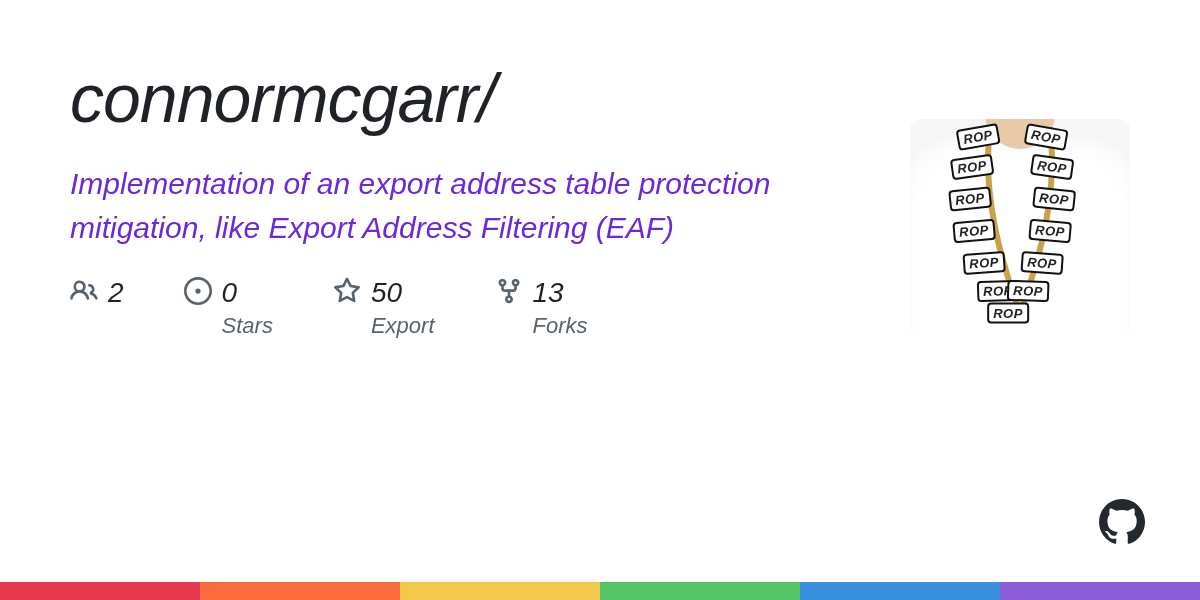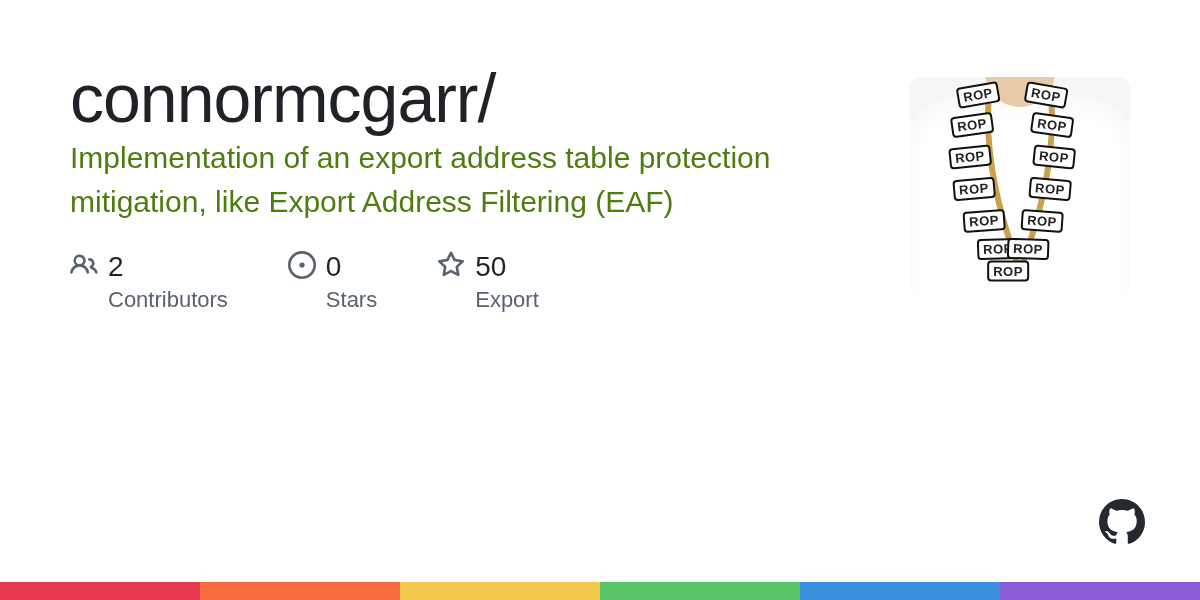--- a/index.html
+++ b/index.html
@@ -12,36 +12,38 @@
   }
   .card {
     position: relative;
     width: 1200px;
     height: 600px;
     padding: 60px 70px 0 70px;
   }
   .main-row {
     display: flex;
     justify-content: space-between;
-    align-items: center;
+    align-items: flex-end;
+    font-style: italic;
   }
   .text-col { flex: 1; max-width: 780px; }
   .title {
     font-size: 68px;
     line-height: 1.12;
     letter-spacing: -1px;
     color: #1f2328;
   }
   .title .owner { font-weight: 400; }
   .title .slash { font-weight: 400; }
   .title .repo { font-weight: 700; display: block; }
   .description {
+    margin-top: 26px;
     font-size: 30px;
     line-height: 1.45;
-    color: #4d7c0f;
+    color: #6d28d9;
     font-weight: 400;
     max-width: 760px;
   }
   .stats-row {
     margin-top: 28px;
     display: flex;
     gap: 60px;
   }
   .stat {
     display: flex;
@@ -145,21 +147,20 @@
 
         <div class="stat">
           <div class="stat-top">
             <span>
               <svg viewBox="0 0 16 16">
                   <path d="M2 5.5a3.5 3.5 0 1 1 5.898 2.549 5.508 5.508 0 0 1 3.034 4.084.75.75 0 1 1-1.482.235 4 4 0 0 0-7.9 0 .75.75 0 0 1-1.482-.236A5.507 5.507 0 0 1 3.102 8.05 3.493 3.493 0 0 1 2 5.5ZM11 4a3.001 3.001 0 0 1 2.22 5.018 5.01 5.01 0 0 1 2.56 3.012.749.749 0 0 1-.885.954.752.752 0 0 1-.549-.514 3.507 3.507 0 0 0-2.522-2.372.75.75 0 0 1-.574-.73v-.352a.75.75 0 0 1 .416-.672A1.5 1.5 0 0 0 11 5.5.75.75 0 0 1 11 4Zm-5.5-.5a2 2 0 1 0-.001 3.999A2 2 0 0 0 5.5 3.5Z"></path>
                 </svg>
             </span>
             <span class="stat-value">2</span>
           </div>
-          <div class="stat-label">Contributors</div>
         </div>
 
         <div class="stat">
           <div class="stat-top">
             <span>
               <svg viewBox="0 0 16 16">
                   <path d="M8 9.5a1.5 1.5 0 1 0 0-3 1.5 1.5 0 0 0 0 3Z"></path>
                   <path d="M8 0a8 8 0 1 1 0 16A8 8 0 0 1 8 0ZM1.5 8a6.5 6.5 0 1 0 13 0 6.5 6.5 0 0 0-13 0Z"></path>
                 </svg>
             </span>
@@ -173,20 +174,31 @@
             <span>
               <svg viewBox="0 0 16 16">
                   <path d="M8 .25a.75.75 0 0 1 .673.418l1.882 3.815 4.21.612a.75.75 0 0 1 .416 1.279l-3.046 2.97.719 4.192a.751.751 0 0 1-1.088.791L8 12.347l-3.766 1.98a.75.75 0 0 1-1.088-.79l.72-4.194L.818 6.374a.75.75 0 0 1 .416-1.28l4.21-.611L7.327.668A.75.75 0 0 1 8 .25Zm0 2.445L6.615 5.5a.75.75 0 0 1-.564.41l-3.097.45 2.24 2.184a.75.75 0 0 1 .216.664l-.528 3.084 2.769-1.456a.75.75 0 0 1 .698 0l2.77 1.456-.53-3.084a.75.75 0 0 1 .216-.664l2.24-2.183-3.096-.45a.75.75 0 0 1-.564-.41L8 2.694Z"></path>
                 </svg>
             </span>
             <span class="stat-value">50</span>
           </div>
           <div class="stat-label">Export</div>
         </div>
 
+        <div class="stat">
+          <div class="stat-top">
+            <span>
+              <svg viewBox="0 0 16 16">
+                  <path d="M5 5.372v.878c0 .414.336.75.75.75h4.5a.75.75 0 0 0 .75-.75v-.878a2.25 2.25 0 1 1 1.5 0v.878a2.25 2.25 0 0 1-2.25 2.25h-1.5v2.128a2.251 2.251 0 1 1-1.5 0V8.5h-1.5A2.25 2.25 0 0 1 3.5 6.25v-.878a2.25 2.25 0 1 1 1.5 0ZM5 3.25a.75.75 0 1 0-1.5 0 .75.75 0 0 0 1.5 0Zm6.75.75a.75.75 0 1 0 0-1.5.75.75 0 0 0 0 1.5Zm-3 8.75a.75.75 0 1 0-1.5 0 .75.75 0 0 0 1.5 0Z"></path>
+                </svg>
+            </span>
+            <span class="stat-value">13</span>
+          </div>
+          <div class="stat-label">Forks</div>
+        </div>
 
       </div>
     </div>
 
     <div class="avatar-box">
       <div class="avatar-shirt"></div>
       <div class="avatar-neck"></div>
       <div class="avatar-chain">
         <svg viewBox="0 0 140 200" style="position:absolute;inset:0">
           <path d="M40 0 Q 30 80 70 185 Q 110 80 100 0" stroke="#c9a24a" stroke-width="6" fill="none" stroke-linecap="round"></path>

